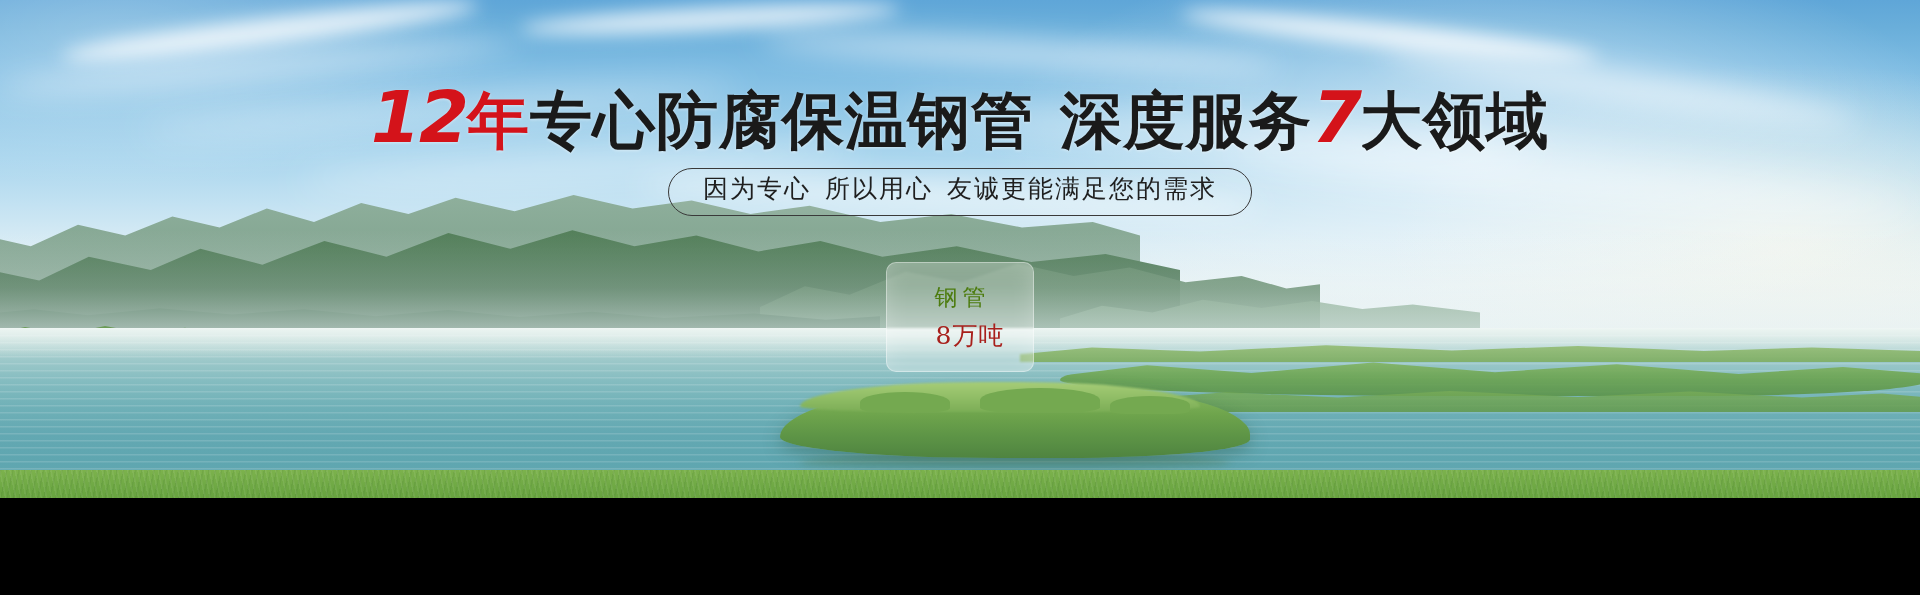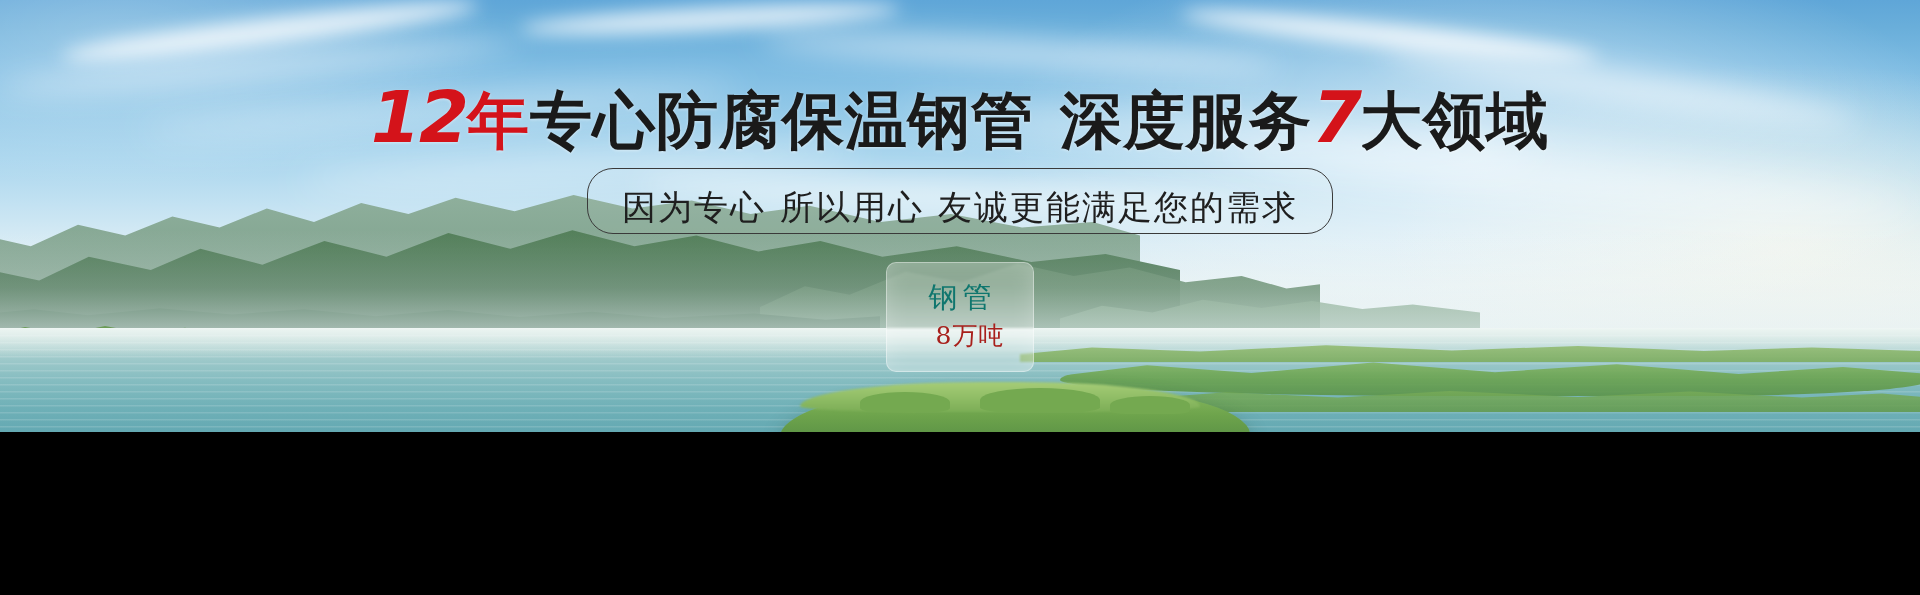--- a/index.html
+++ b/index.html
@@ -1,19 +1,19 @@
 <!DOCTYPE html>
 <html><head>
 <meta charset="utf-8">
 <style>
   * { margin:0; padding:0; box-sizing:border-box; }
   html,body { width:1920px; height:595px; overflow:hidden; background:#000; }
   body { font-family:"Liberation Sans","DejaVu Sans",sans-serif; }
 
-  .banner { position:relative; width:1920px; height:432px; overflow:hidden; }
+  .banner { position:relative; width:1920px; height:498px; overflow:hidden; }
 
   
   .sky {
     position:absolute; left:0; top:0; width:1920px; height:330px;
     background:
       linear-gradient(to bottom,
         #5fa6d8 0%, #69aeda 8%, #7cbbe2 20%,
         #93c9e8 34%, #aad6ee 48%, #c3e2f2 62%,
         #d9ecf5 74%, #e9f3f6 86%, #f2f7f7 100%);
   }
@@ -213,22 +213,22 @@
   }
   .headline .gap { display:inline-block; width:26px; }
 
   .subtitle-wrap {
     position:absolute; left:0; top:168px; width:1920px;
     display:flex; justify-content:center;
   }
   .subtitle {
     border:1.5px solid #3a3a3a;
     border-radius:26px;
-    padding:23px 34px 11px;
-    font-size:34px;
+    padding:5px 34px 11px;
+    font-size:25px;
     line-height:30px;
     color:#1f1f1f;
     letter-spacing:2px;
     white-space:nowrap;
     background:rgba(255,255,255,.06);
     font-family:"DejaVu Sans","Liberation Sans",sans-serif;
   }
   .subtitle .sp { display:inline-block; width:14px; }
 
   .cards {
@@ -240,22 +240,22 @@
     border-radius:10px;
     background:rgba(255,255,255,.22);
     border:1px solid rgba(255,255,255,.45);
     backdrop-filter:blur(1px);
     display:flex; flex-direction:column;
     align-items:center; justify-content:center;
     gap:12px;
     box-shadow:inset 0 0 22px rgba(255,255,255,.22);
   }
   .card-label {
-    font-size:29px; line-height:26px;
-    color:#0f766e;
+    font-size:23px; line-height:26px;
+    color:#4d7c0f;
     letter-spacing:5px; text-indent:5px;
     font-family:"DejaVu Serif","Liberation Serif",serif;
     white-space:nowrap;
   }
   .card-value {
     font-size:25px; line-height:28px;
     color:#a8201c;
     letter-spacing:1px;
     font-family:"DejaVu Serif","Liberation Serif",serif;
     white-space:nowrap;

